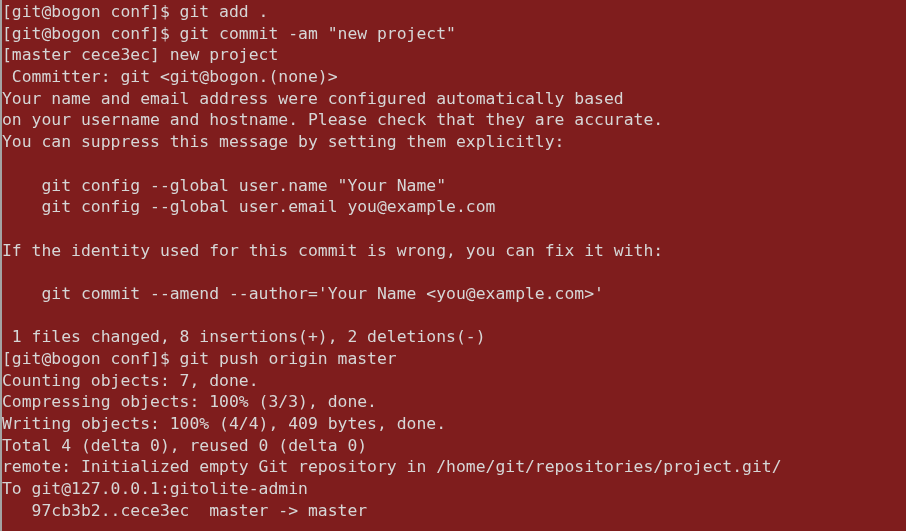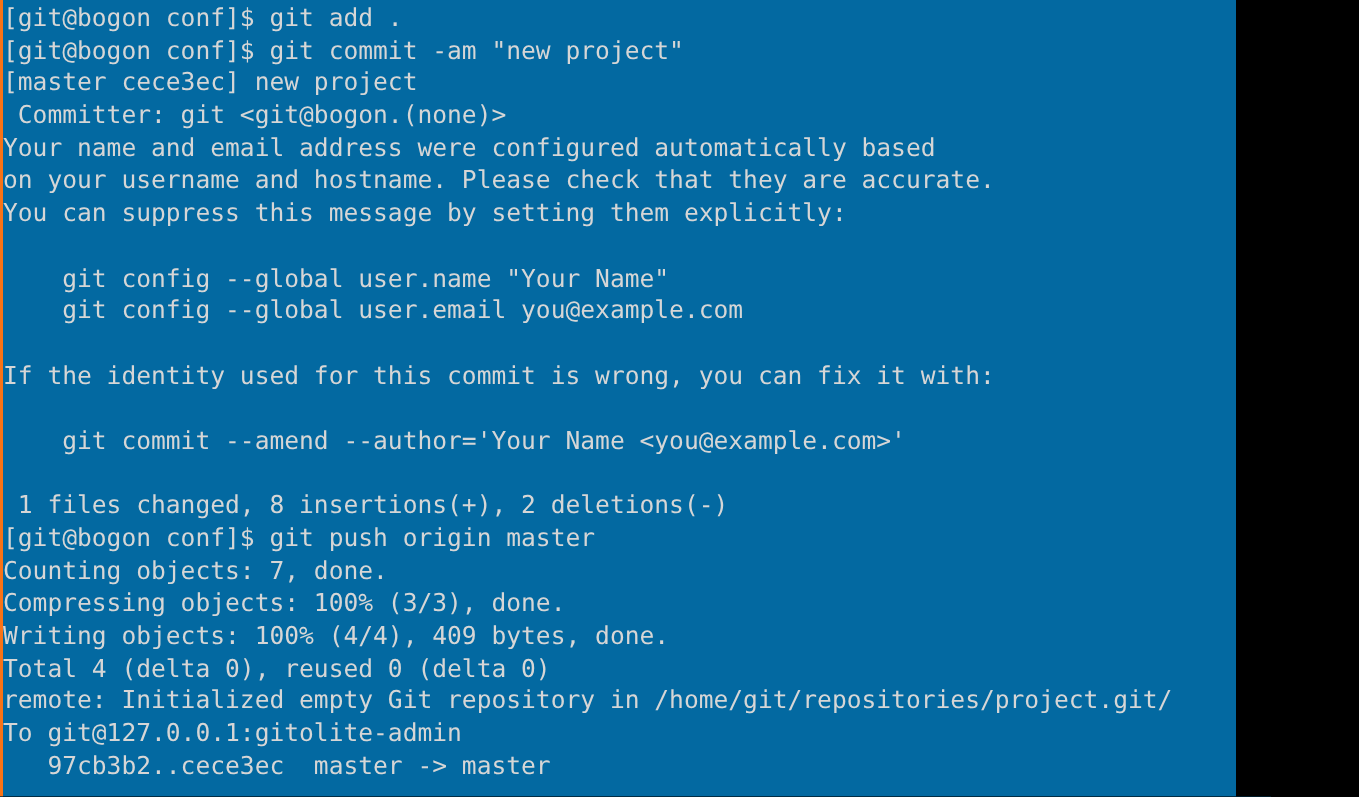--- a/index.html
+++ b/index.html
@@ -2,26 +2,26 @@
 <html><head>
 <meta charset="utf-8">
 <style>
   html, body {
     margin: 0;
     padding: 0;
     background: #000000;
   }
   #terminal {
     position: relative;
-    width: 824px;
+    width: 906px;
     height: 531px;
-    background: #0369a1;
+    background: #7f1d1d;
     overflow: hidden;
     box-sizing: border-box;
-    border-left: 2px solid #f97316;
+    border-left: 2px solid #a3a3a3;
   }
   #screen {
     position: absolute;
     left: 0px;
     top: 0px;
     width: 906px;
     padding-top: 1px;
     font-family: "DejaVu Sans Mono", "Liberation Mono", monospace;
     font-size: 16.4px;
     line-height: 21.7px;

